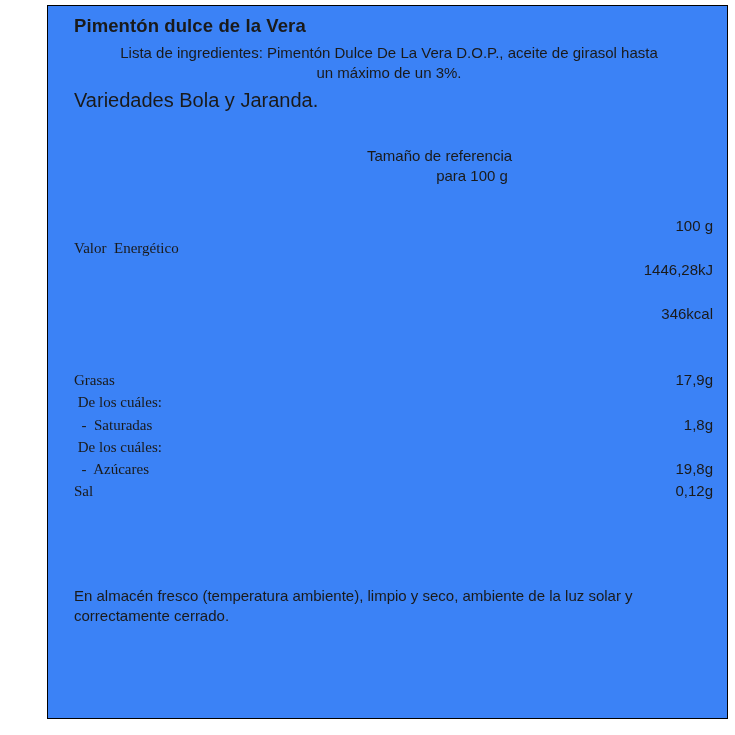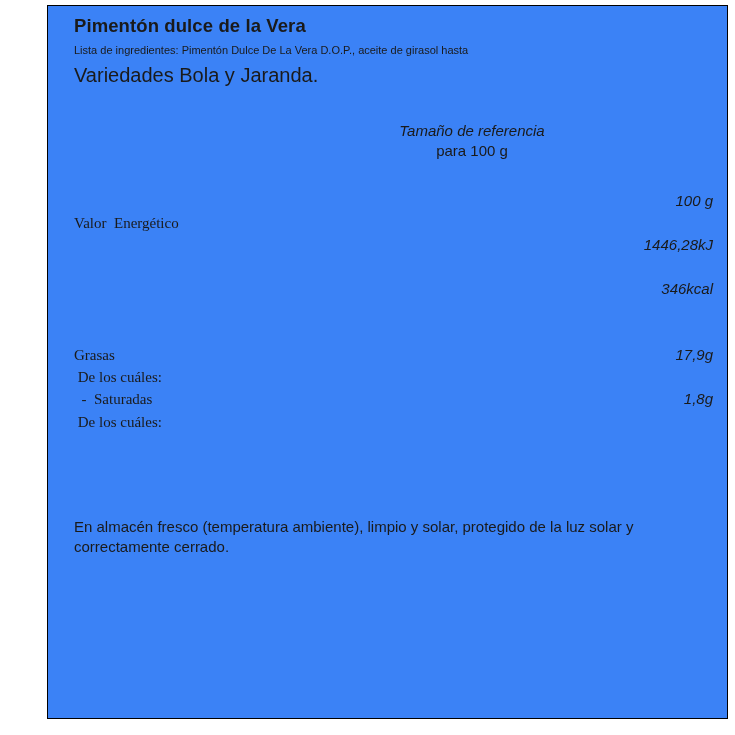--- a/index.html
+++ b/index.html
@@ -32,24 +32,25 @@
     right: 14px;
   }
   .product-title {
     font-size: 18.5px;
     font-weight: bold;
     letter-spacing: 0.1px;
     margin: 0 0 6px 0;
     line-height: 1.25;
   }
   .ingredients {
-    font-size: 11px;
+    font-size: 15px;
     line-height: 1.32;
     margin: 0;
     max-width: 630px;
+    text-align: center;
   }
   .ingredients .line2 {
     display: block;
   }
   .varieties {
     font-size: 20px;
     line-height: 1.32;
     margin: 4px 0 0 0;
   }
 
@@ -57,21 +58,21 @@
   .nutrition {
     margin-top: 34px;
     position: relative;
     font-size: 15px;
   }
   .ref-head {
     text-align: left;
     margin-left: 293px;
     width: 210px;
   }
-  .ref-head .r1 { display: block; text-align: center; font-style: italic; }
+  .ref-head .r1 { display: block; text-align: left; }
   .ref-head .r2 { display: block; text-align: center; margin-top: 3px;}
 
   .nut-table {
     margin-top: 31px;
     border-collapse: collapse;
     width: 100%;
   }
   .nut-table td {
     padding: 0;
     font-size: 15px;
@@ -80,21 +81,20 @@
   }
   .nut-table td.label {
     width: 292px;
     white-space: pre;
     font-family: Liberation Serif, serif;
   }
   .nut-table td.value {
     width: 150px;
     text-align: right;
     white-space: pre;
-    font-style: italic;
   }
   .nut-table tr.hdr td.value {
     text-align: right;
   }
   .nut-table td.value .sub {
     display: block;
     text-align: right;
   }
 
   .storage {
@@ -112,20 +112,21 @@
 </head>
 <body>
 
 <div class="label-frame">
   <div class="inner">
 
     <div class="product-title">Pimentón dulce de la Vera</div>
 
     <div class="ingredients">
       <span>Lista de ingredientes: Pimentón Dulce De La Vera D.O.P., aceite de girasol hasta</span>
+      <span class="line2">un máximo de un 3%.</span>
     </div>
 
     <div class="varieties">Variedades Bola y Jaranda.</div>
 
     <div class="nutrition">
       <div class="ref-head">
         <span class="r1">Tamaño de referencia</span>
         <span class="r2">para 100 g</span>
       </div>
 
@@ -151,24 +152,32 @@
             <td class="value"></td>
           </tr>
           <tr>
             <td class="label">  -  Saturadas</td>
             <td class="value">1,8g</td>
           </tr>
           <tr>
             <td class="label"> De los cuáles:</td>
             <td class="value"></td>
           </tr>
+          <tr>
+            <td class="label">  -  Azúcares</td>
+            <td class="value">19,8g</td>
+          </tr>
+          <tr>
+            <td class="label">Sal</td>
+            <td class="value">0,12g</td>
+          </tr>
         </tbody>
       </table>
     </div>
 
     <div class="storage">
-      <span>En almacén fresco (temperatura ambiente), limpio y solar, protegido de la luz solar</span>
+      <span>En almacén fresco (temperatura ambiente), limpio y seco, ambiente de la luz solar</span>
       <span>y correctamente cerrado.</span>
     </div>
 
 
   </div>
 </div>
 
 </body></html>

